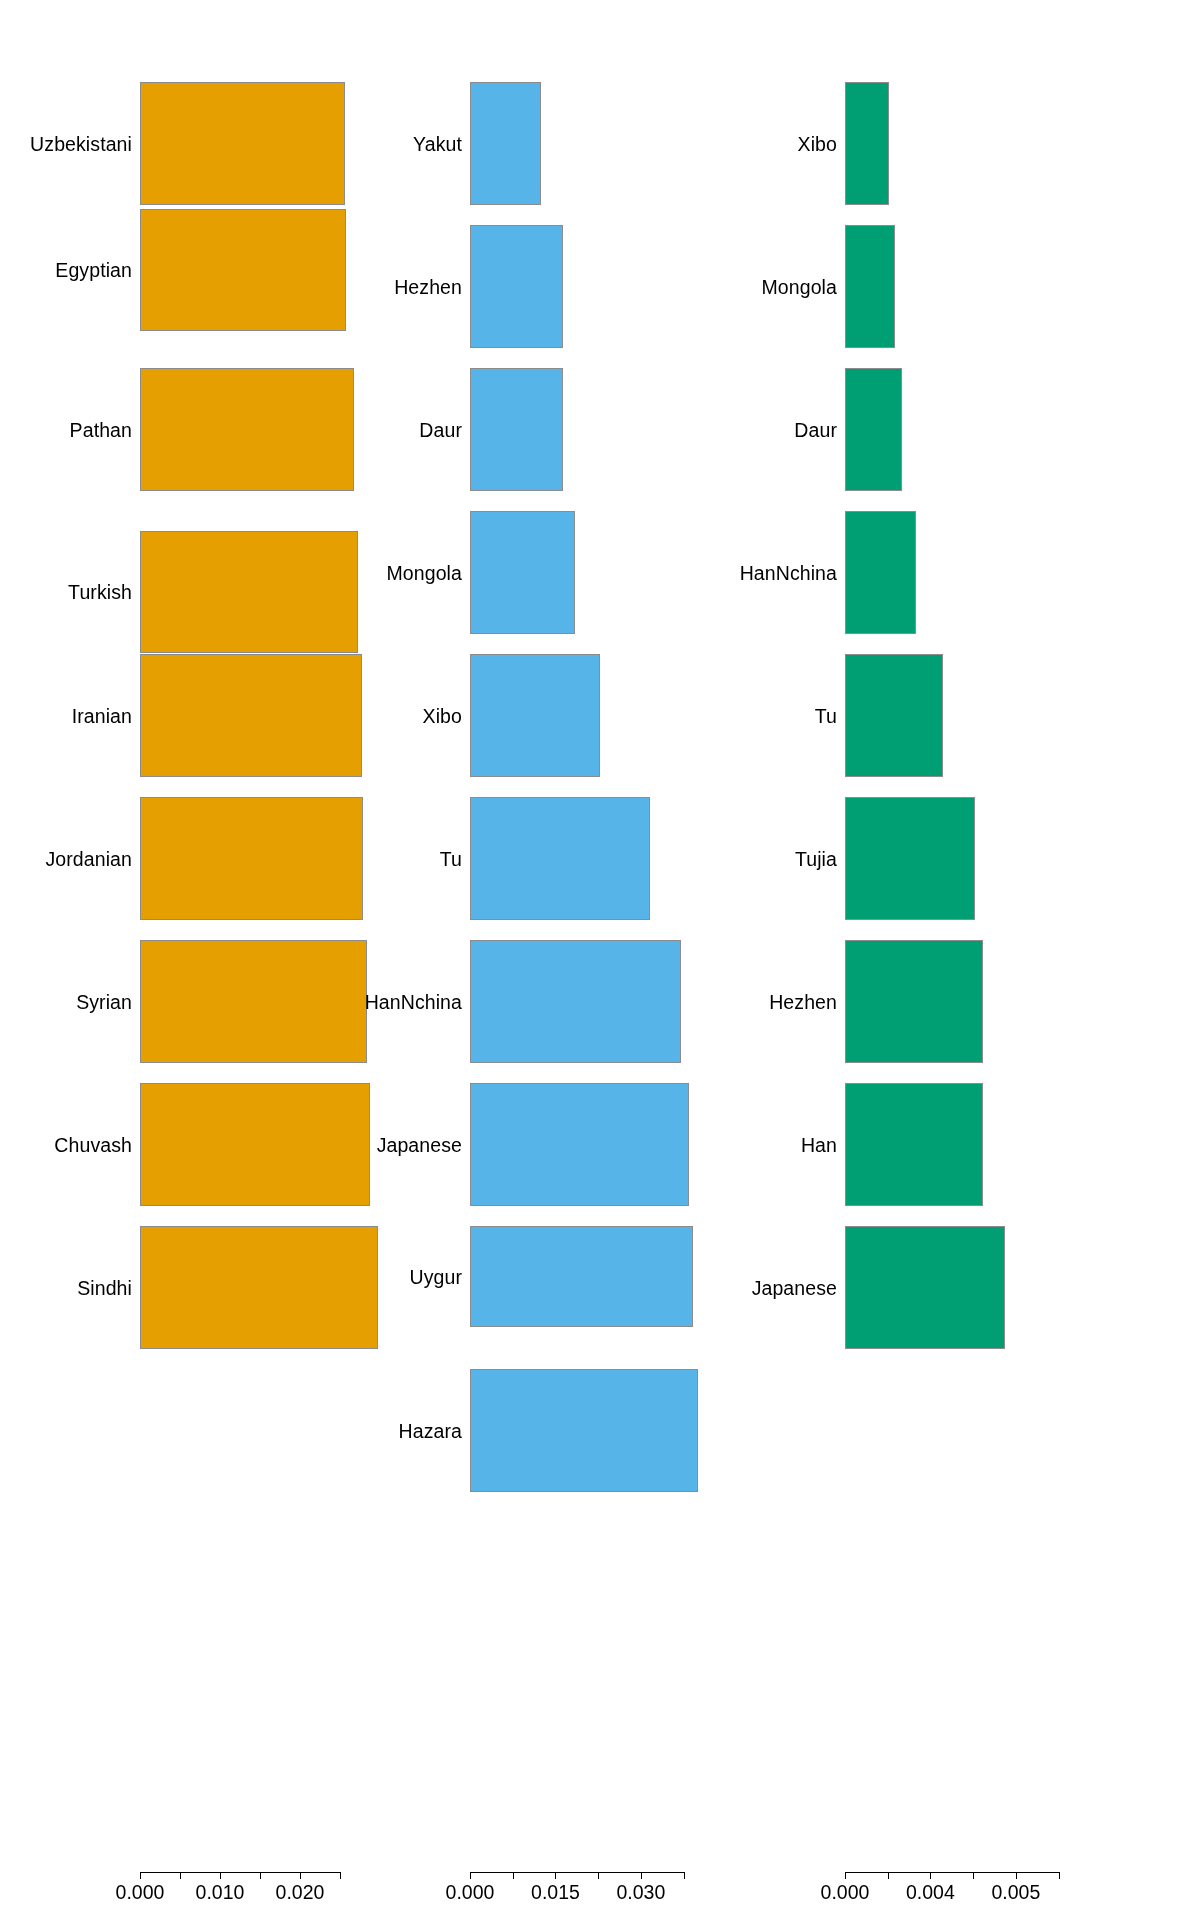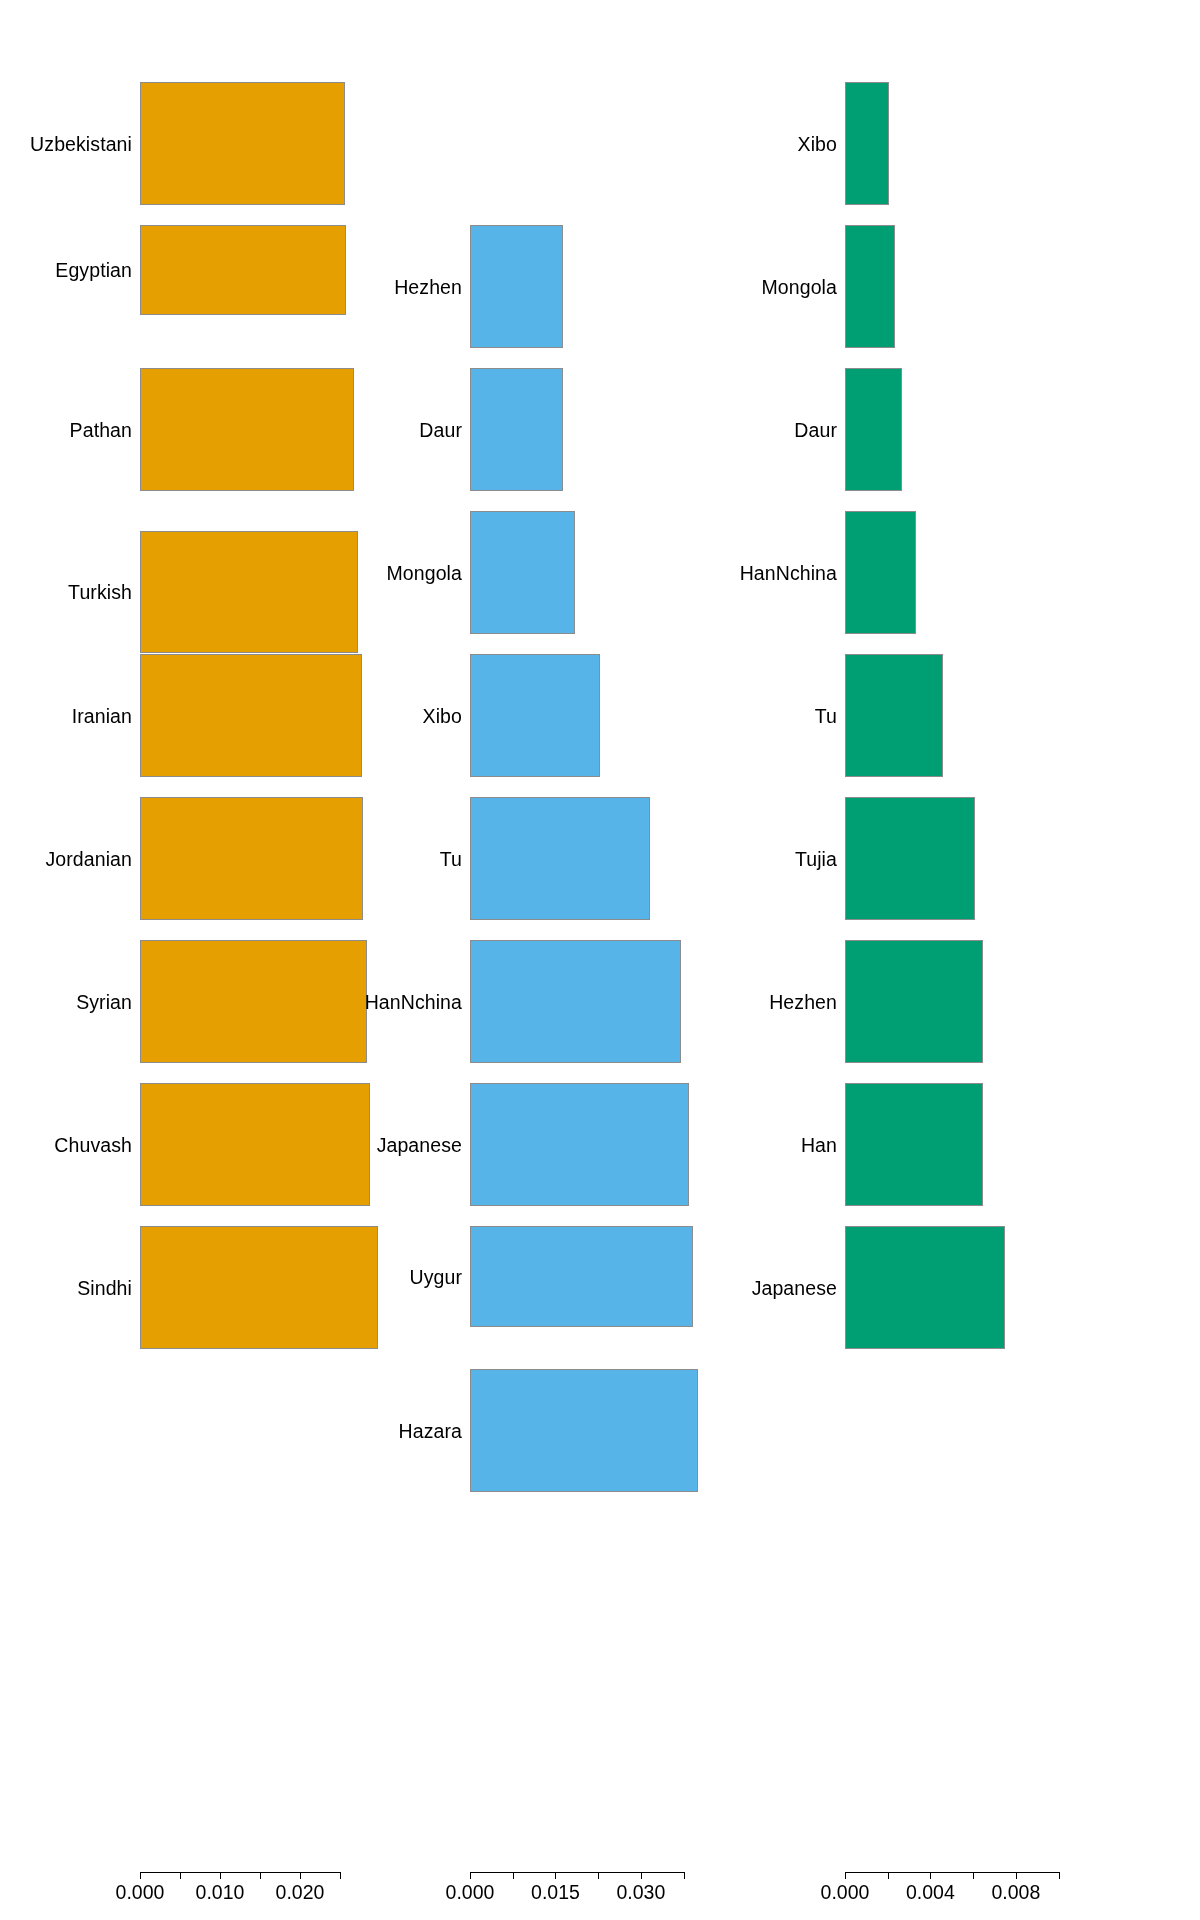--- a/index.html
+++ b/index.html
@@ -51,21 +51,21 @@
 <body>
 
 <div id="figure">
 
   <div class="panel panel-1">
     <div class="plot-area" id="plot-1">
         <div class="bar-row" style="top: 82px; height: 123px; --origin: 140px;">
           <div class="bar-label">Uzbekistani</div>
           <div class="bar" style="left: 140px; width: 204.8px; background-color: rgb(230, 159, 0); border-color: rgb(140, 140, 140);"></div>
         </div>
-        <div class="bar-row" style="top: 225px; height: 90px; text-align: center; --origin: 140px;">
+        <div class="bar-row" style="top: 209px; height: 122px; text-align: center; --origin: 140px;">
           <div class="bar-label">Egyptian</div>
           <div class="bar" style="left: 140px; width: 206.4px; background-color: rgb(230, 159, 0); border-color: rgb(140, 140, 140);"></div>
         </div>
         <div class="bar-row" style="top: 368px; height: 123px; --origin: 140px;">
           <div class="bar-label">Pathan</div>
           <div class="bar" style="left: 140px; width: 214.4px; background-color: rgb(230, 159, 0); border-color: rgb(140, 140, 140);"></div>
         </div>
         <div class="bar-row" style="top: 511px; height: 122px; margin-top: 20px; --origin: 140px;">
           <div class="bar-label">Turkish</div>
           <div class="bar" style="left: 140px; width: 217.6px; background-color: rgb(230, 159, 0); border-color: rgb(140, 140, 140);"></div>
@@ -100,20 +100,24 @@
         <div class="tick" style="left: 260px;"></div>
         <div class="tick" style="left: 340px;"></div>
         <div class="tick-label" style="left: 140px;">0.000</div>
         <div class="tick-label" style="left: 220px;">0.010</div>
         <div class="tick-label" style="left: 300px;">0.020</div>
       </div>
   </div>
 
   <div class="panel panel-2">
     <div class="plot-area" id="plot-2">
+        <div class="bar-row" style="top: 82px; height: 123px; --origin: 70px;">
+          <div class="bar-label">Yakut</div>
+          <div class="bar" style="left: 70px; width: 71.2025px; background-color: rgb(86, 180, 233); border-color: rgb(140, 140, 140);"></div>
+        </div>
         <div class="bar-row" style="top: 225px; height: 123px; --origin: 70px;">
           <div class="bar-label">Hezhen</div>
           <div class="bar" style="left: 70px; width: 92.8481px; background-color: rgb(86, 180, 233); border-color: rgb(140, 140, 140);"></div>
         </div>
         <div class="bar-row" style="top: 368px; height: 123px; --origin: 70px;">
           <div class="bar-label">Daur</div>
           <div class="bar" style="left: 70px; width: 92.8481px; background-color: rgb(86, 180, 233); border-color: rgb(140, 140, 140);"></div>
         </div>
         <div class="bar-row" style="top: 511px; height: 123px; --origin: 70px;">
           <div class="bar-label">Mongola</div>
@@ -200,17 +204,17 @@
     <div class="axis" id="axis-3" style="left: 0px; top: 1872px; width: 400px;">
         <div class="axis-line" style="left: 45px; width: 213.592px;"></div>
         <div class="tick" style="left: 45px;"></div>
         <div class="tick" style="left: 130.437px;"></div>
         <div class="tick" style="left: 215.874px;"></div>
         <div class="tick" style="left: 87.7184px;"></div>
         <div class="tick" style="left: 173.155px;"></div>
         <div class="tick" style="left: 258.592px;"></div>
         <div class="tick-label" style="left: 45px;">0.000</div>
         <div class="tick-label" style="left: 130.437px;">0.004</div>
-        <div class="tick-label" style="left: 215.874px;">0.008</div>
+        <div class="tick-label" style="left: 215.874px;">0.005</div>
       </div>
   </div>
 
 </div>
 
 </body></html>

